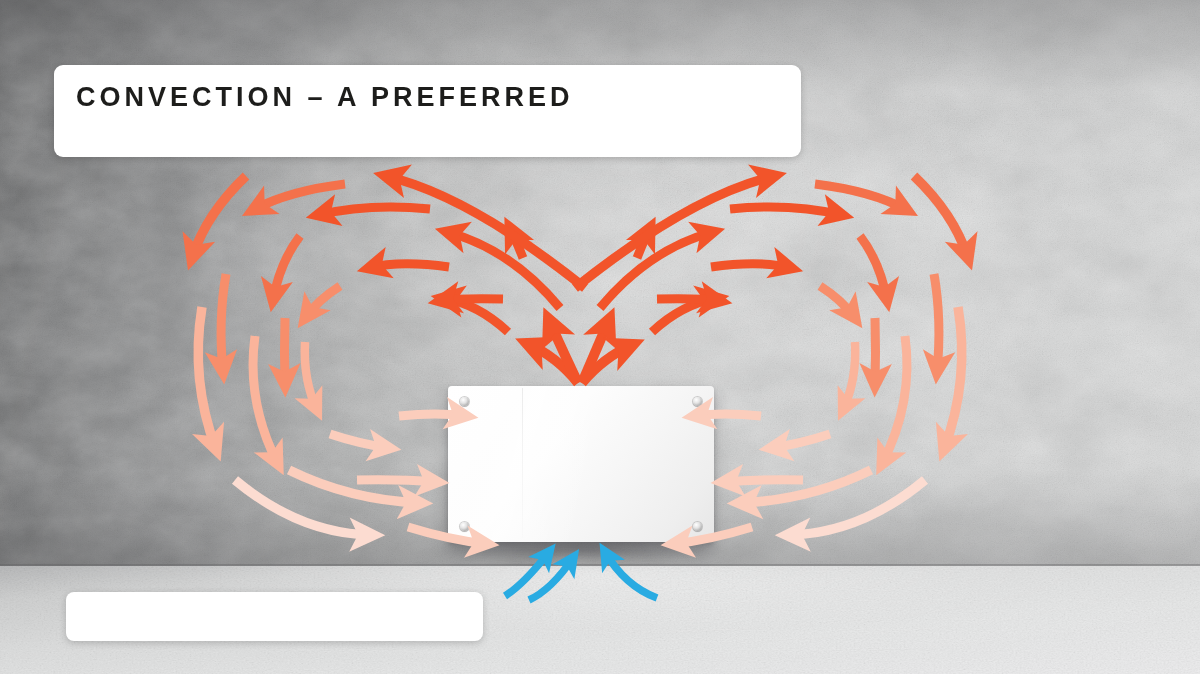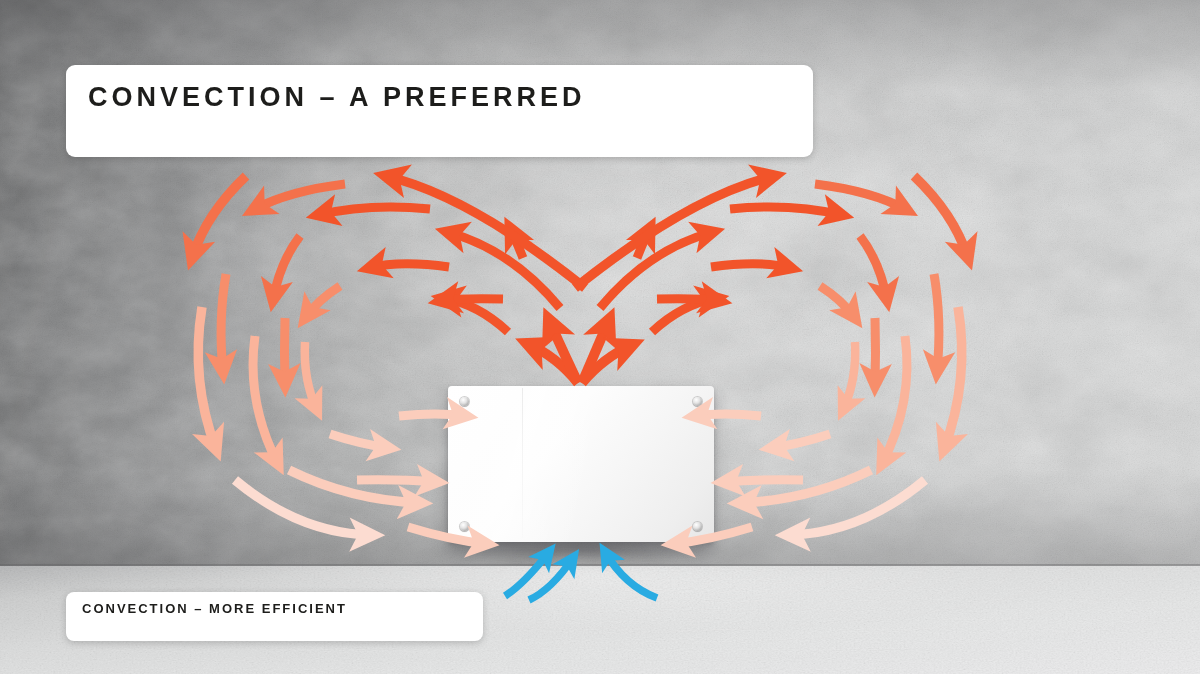--- a/index.html
+++ b/index.html
@@ -81,21 +81,21 @@
     position:absolute;left:440px;top:536px;width:282px;height:26px;
     background:radial-gradient(ellipse 141px 13px at 50% 50%, rgba(60,60,64,0.42) 0%, rgba(60,60,64,0.16) 55%, rgba(0,0,0,0) 100%);
     filter:blur(3px);
   }
 
   
   .plate{
     position:absolute;background:#ffffff;border-radius:9px;
     box-shadow:0 2px 7px rgba(30,30,30,0.22);
   }
-  .title-plate{left:66px;top:65px;width:747px;height:92px;}
+  .title-plate{left:54px;top:65px;width:747px;height:92px;}
   .title-plate .lines{
     position:absolute;left:22px;top:16px;right:10px;
     color:#1d1d1b;
     font-size:27px;
     font-weight:bold;
     letter-spacing:4.0px;
     line-height:32px;
     white-space:nowrap;
   }
   .caption-plate{left:66px;top:592px;width:417px;height:49px;border-radius:8px;}
@@ -273,17 +273,16 @@
   </svg>
 
   <div class="plate title-plate">
     <div class="lines">
       <div>CONVECTION – A PREFERRED</div>
     </div>
   </div>
 
   <div class="plate caption-plate">
     <div class="lines">
-      <div>CONVECTION – MORE EFFICIENT</div>
     </div>
   </div>
 
 </div>
 
 </body></html>

